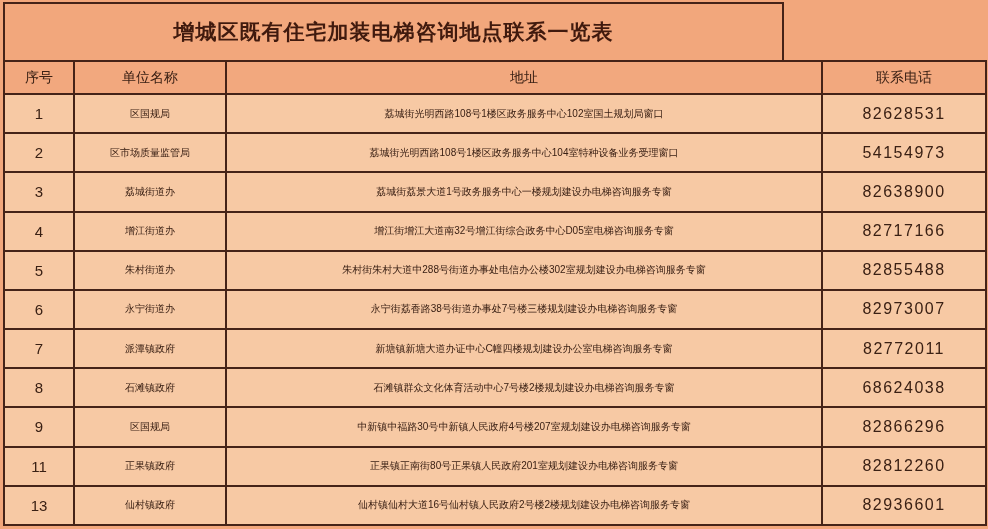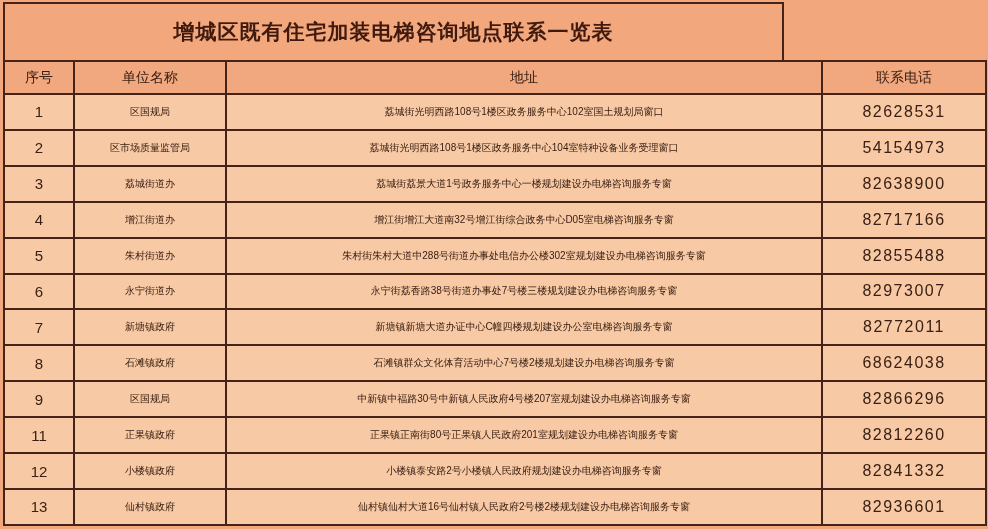--- a/index.html
+++ b/index.html
@@ -135,21 +135,21 @@
 
   <tr>
     <td class="c-no">6</td>
     <td class="c-unit">永宁街道办</td>
     <td class="c-addr">永宁街荔香路38号街道办事处7号楼三楼规划建设办电梯咨询服务专窗</td>
     <td class="c-phone">82973007</td>
   </tr>
 
   <tr>
     <td class="c-no">7</td>
-    <td class="c-unit">新塘镇政府</td>
+    <td class="c-unit">派潭镇政府</td>
     <td class="c-addr">新塘镇新塘大道办证中心C幢四楼规划建设办公室电梯咨询服务专窗</td>
     <td class="c-phone">82772011</td>
   </tr>
 
   <tr>
     <td class="c-no">8</td>
     <td class="c-unit">石滩镇政府</td>
     <td class="c-addr">石滩镇群众文化体育活动中心7号楼2楼规划建设办电梯咨询服务专窗</td>
     <td class="c-phone">68624038</td>
   </tr>
@@ -162,26 +162,20 @@
   </tr>
 
 
   <tr>
     <td class="c-no">11</td>
     <td class="c-unit">正果镇政府</td>
     <td class="c-addr">正果镇正南街80号正果镇人民政府201室规划建设办电梯咨询服务专窗</td>
     <td class="c-phone">82812260</td>
   </tr>
 
-  <tr>
-    <td class="c-no">12</td>
-    <td class="c-unit">小楼镇政府</td>
-    <td class="c-addr">小楼镇泰安路2号小楼镇人民政府规划建设办电梯咨询服务专窗</td>
-    <td class="c-phone">82841332</td>
-  </tr>
 
   <tr>
     <td class="c-no">13</td>
     <td class="c-unit">仙村镇政府</td>
     <td class="c-addr">仙村镇仙村大道16号仙村镇人民政府2号楼2楼规划建设办电梯咨询服务专窗</td>
     <td class="c-phone">82936601</td>
   </tr>
 </tbody>
   </table>
 </div>

